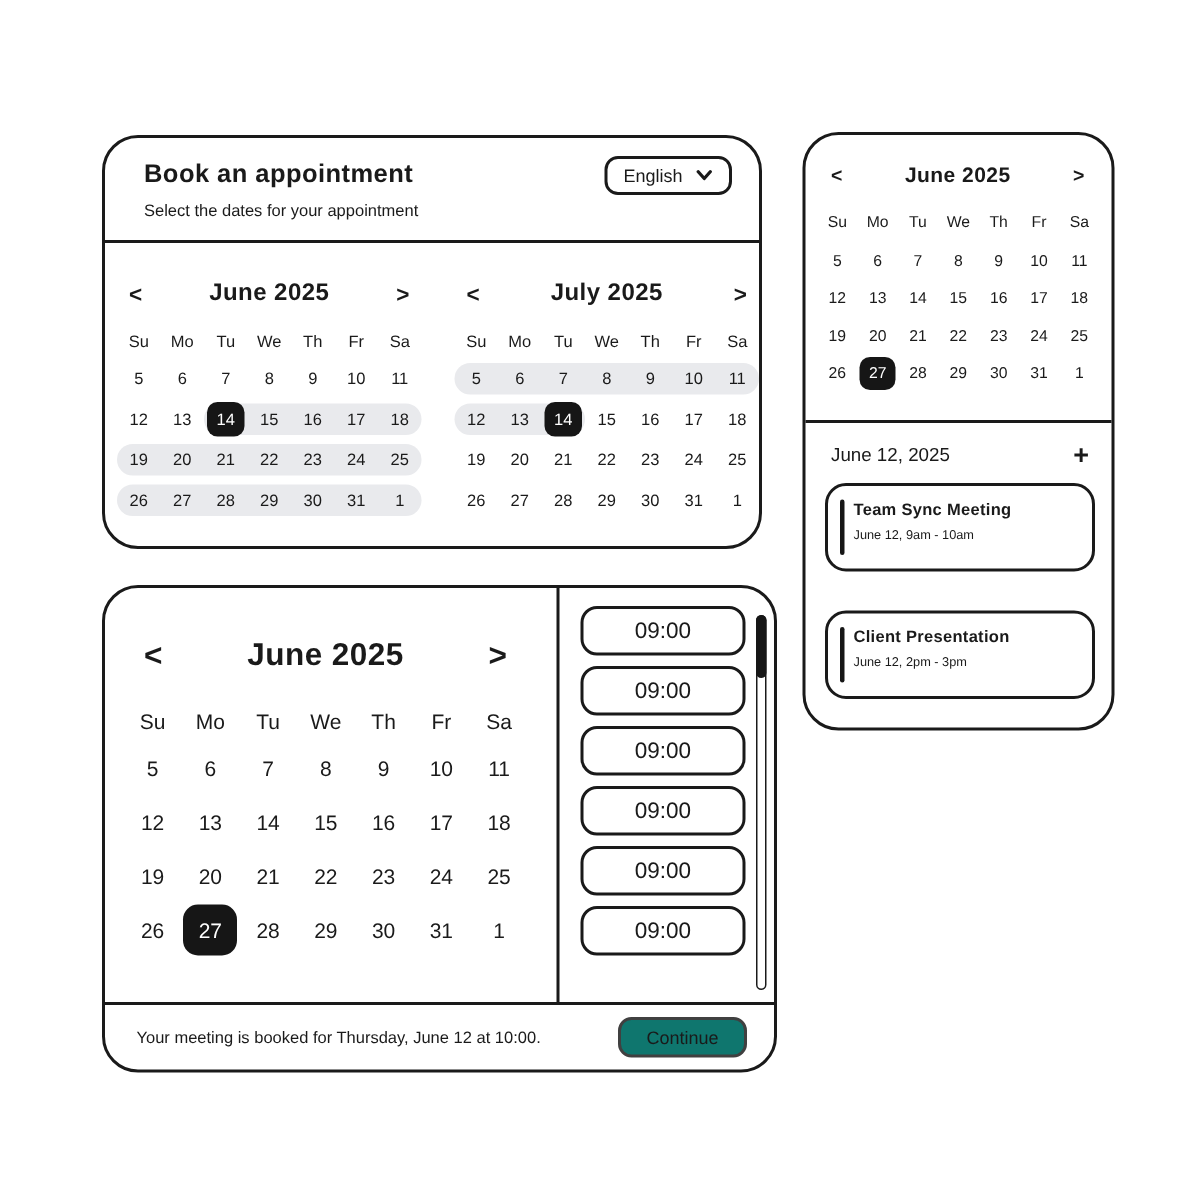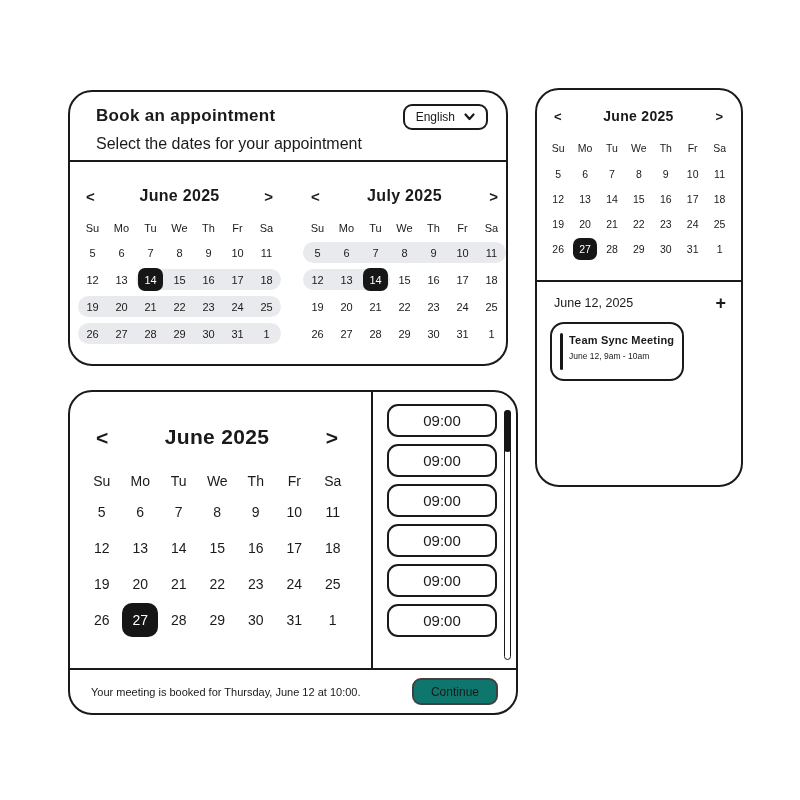--- a/index.html
+++ b/index.html
@@ -3,21 +3,21 @@
 <meta charset="utf-8">
 <style>
   html,body{margin:0;padding:0;background:#ffffff;}
   #page{position:relative;width:800px;height:800px;background:#ffffff;overflow:hidden;
         font-family:Liberation Sans, sans-serif;color:#1a1a1a;}
   .panel{position:absolute;background:#fff;border:2px solid #1a1a1a;border-radius:24px;box-sizing:border-box;}
 
   
   #booking-panel{left:68px;top:90px;width:440px;height:276px;}
   .bp-title{position:absolute;left:26px;top:14px;font-size:17px;font-weight:700;letter-spacing:.3px;}
-  .bp-subtitle{position:absolute;left:26px;top:43px;font-size:16px;}
+  .bp-subtitle{position:absolute;left:26px;top:43px;font-size:11px;}
   .lang-btn{position:absolute;right:18px;top:12px;height:26px;padding:0 11px;display:flex;align-items:center;gap:9px;
             background:#fff;border:2px solid #1a1a1a;border-radius:9px;font-family:inherit;font-size:12px;color:#1a1a1a;cursor:pointer;}
   .divider-h{position:absolute;left:0;right:0;border-top:2px solid #1a1a1a;}
   #bp-divider{top:68px;}
 
   
   .cal{position:absolute;}
   .cal-nav{display:flex;align-items:center;justify-content:space-between;padding:0 8px;}
   .nav-btn{background:none;border:none;padding:0;color:#1a1a1a;font-family:inherit;font-weight:700;cursor:pointer;line-height:1;}
   .cal-title{font-weight:700;letter-spacing:.3px;}
@@ -60,21 +60,21 @@
   .continue-btn{height:27px;padding:0 17px;border:2px solid #404040;border-radius:9px;background:#0f766e;
                 font-family:inherit;font-size:12px;color:#1a1a1a;cursor:pointer;}
 
   
   #agenda-panel{left:535px;top:88px;width:208px;height:399px;}
   #agenda-cal{left:7px;top:14px;}
   #agenda-divider{top:190px;}
   #agenda-header{position:absolute;left:17px;right:15px;top:202px;height:22px;display:flex;align-items:center;justify-content:space-between;}
   #agenda-date{font-size:12.5px;}
   .add-btn{background:none;border:none;padding:0;font-family:inherit;font-size:18px;font-weight:700;color:#1a1a1a;cursor:pointer;line-height:1;}
-  #card-list{position:absolute;left:13px;right:11px;top:232px;display:flex;flex-direction:row;gap:26px;}
+  #card-list{position:absolute;left:13px;right:11px;top:232px;display:flex;flex-direction:column;gap:26px;}
   .appt-card{position:relative;height:42px;border:2px solid #1a1a1a;border-radius:14px;background:#fff;
              padding:7px 8px 6px 17px;box-sizing:content-box;cursor:pointer;}
   .appt-bar{position:absolute;left:8px;top:9px;bottom:9px;width:3px;background:#161616;border-radius:2px;}
   .appt-title{font-size:11px;font-weight:700;margin-top:3px;letter-spacing:.2px;}
   .appt-time{font-size:8.5px;margin-top:5px;}
 </style>
 </head>
 <body>
 
 <div id="page">
@@ -554,16 +554,21 @@
     <div id="agenda-header">
       <span id="agenda-date">June 12, 2025</span>
       <button class="add-btn">+</button>
     </div>
     <div id="card-list">
         <div class="appt-card">
           <div class="appt-bar"></div>
           <div class="appt-title">Team Sync Meeting</div>
           <div class="appt-time">June 12, 9am - 10am</div>
         </div>
+        <div class="appt-card">
+          <div class="appt-bar"></div>
+          <div class="appt-title">Client Presentation</div>
+          <div class="appt-time">June 12, 2pm - 3pm</div>
+        </div>
       </div>
   </div>
 
 </div>
 
 </body></html>

